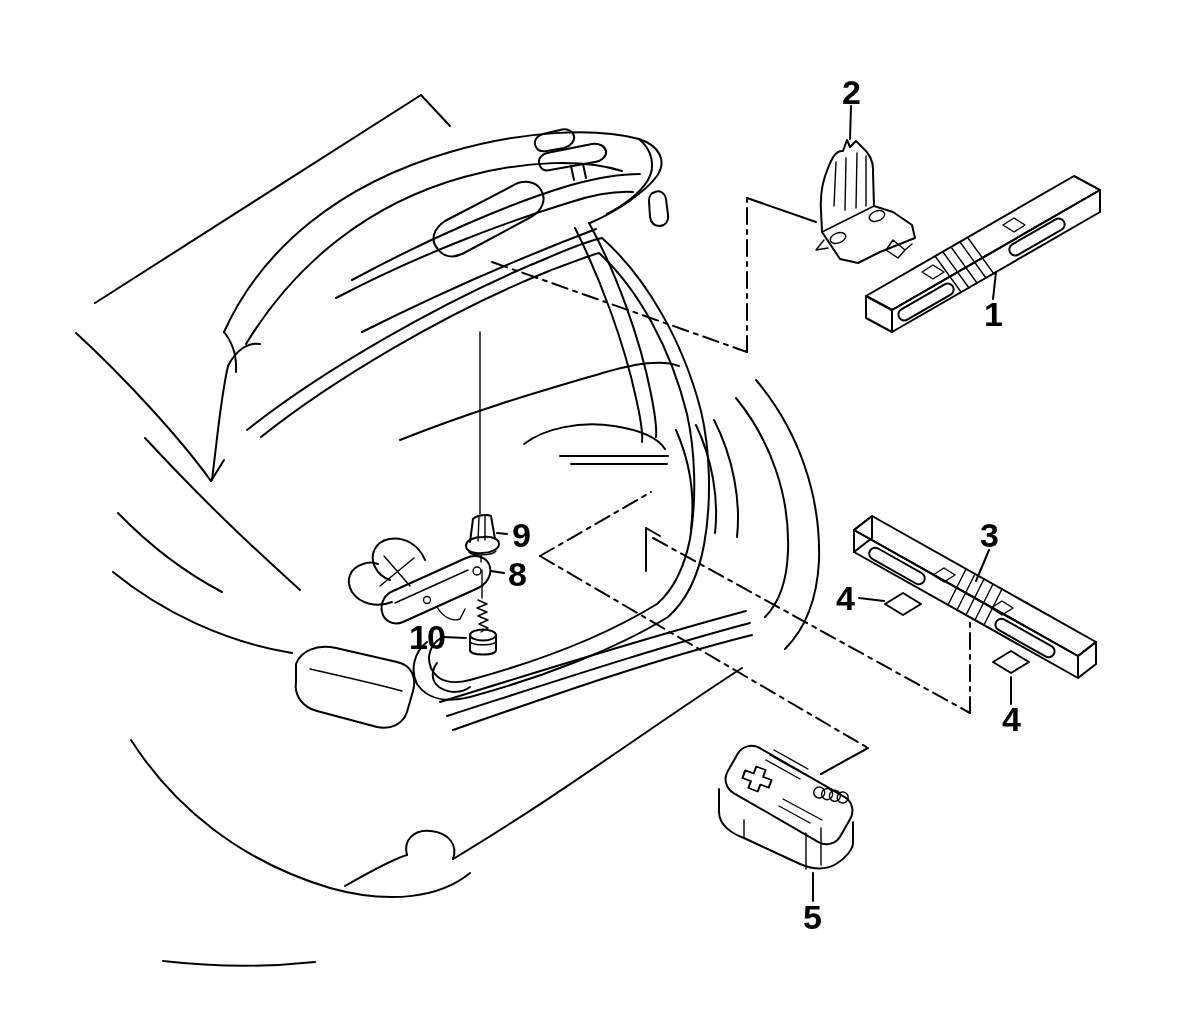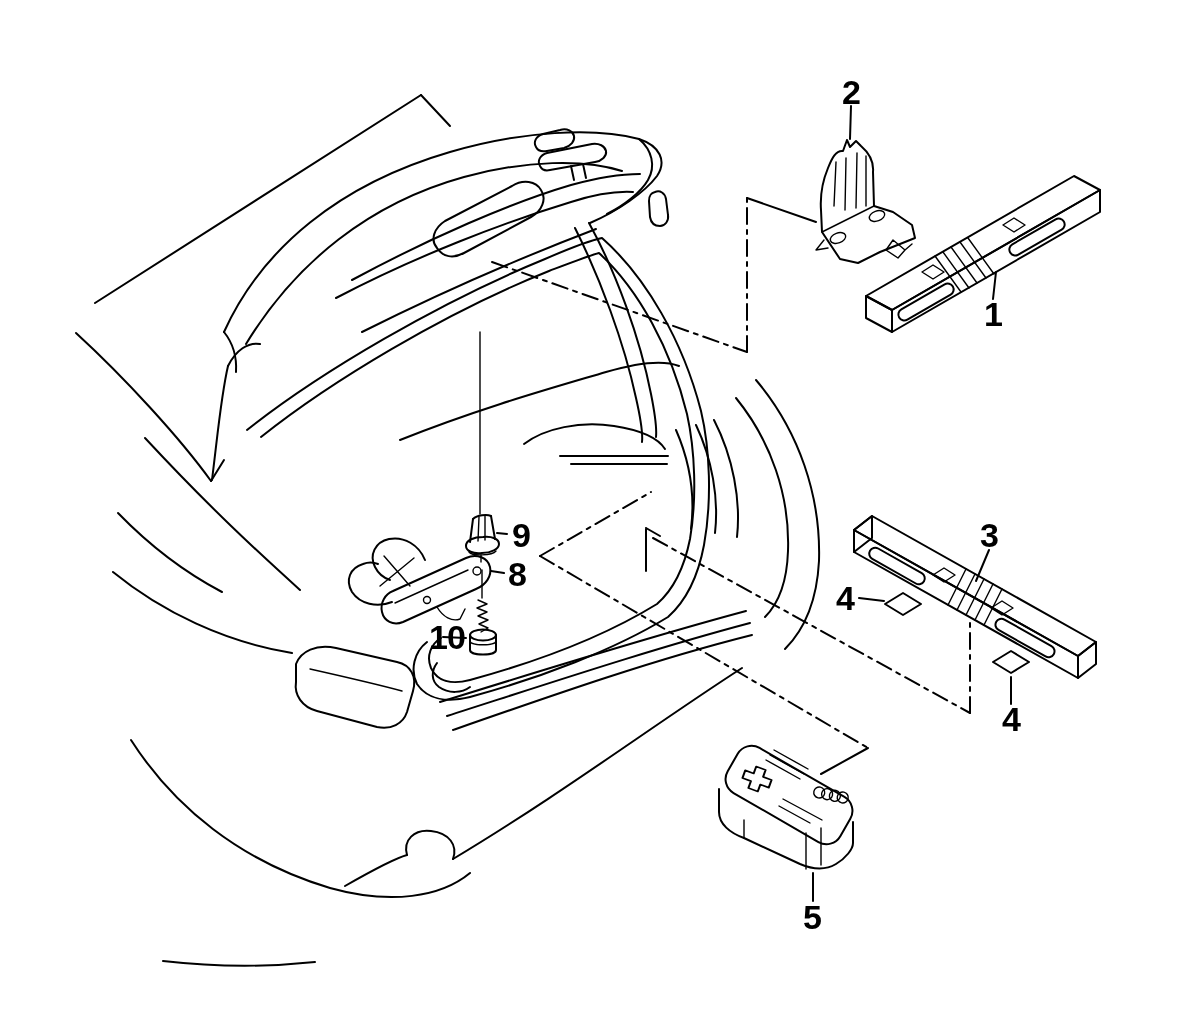--- a/index.html
+++ b/index.html
@@ -203,15 +203,15 @@
 </svg>
 
 <div class="callout" style="left:993px;top:314px;">1</div>
 <div class="callout" style="left:851px;top:92px;">2</div>
 <div class="callout" style="left:989px;top:535px;">3</div>
 <div class="callout" style="left:845px;top:598px;">4</div>
 <div class="callout" style="left:1011px;top:719px;">4</div>
 <div class="callout" style="left:812px;top:917px;">5</div>
 <div class="callout" style="left:517px;top:574px;">8</div>
 <div class="callout" style="left:521px;top:535px;">9</div>
-<div class="callout" style="left:447px;top:637px;">10</div>
+<div class="callout" style="left:427px;top:637px;">10</div>
 
 </div>
 
 </body></html>

